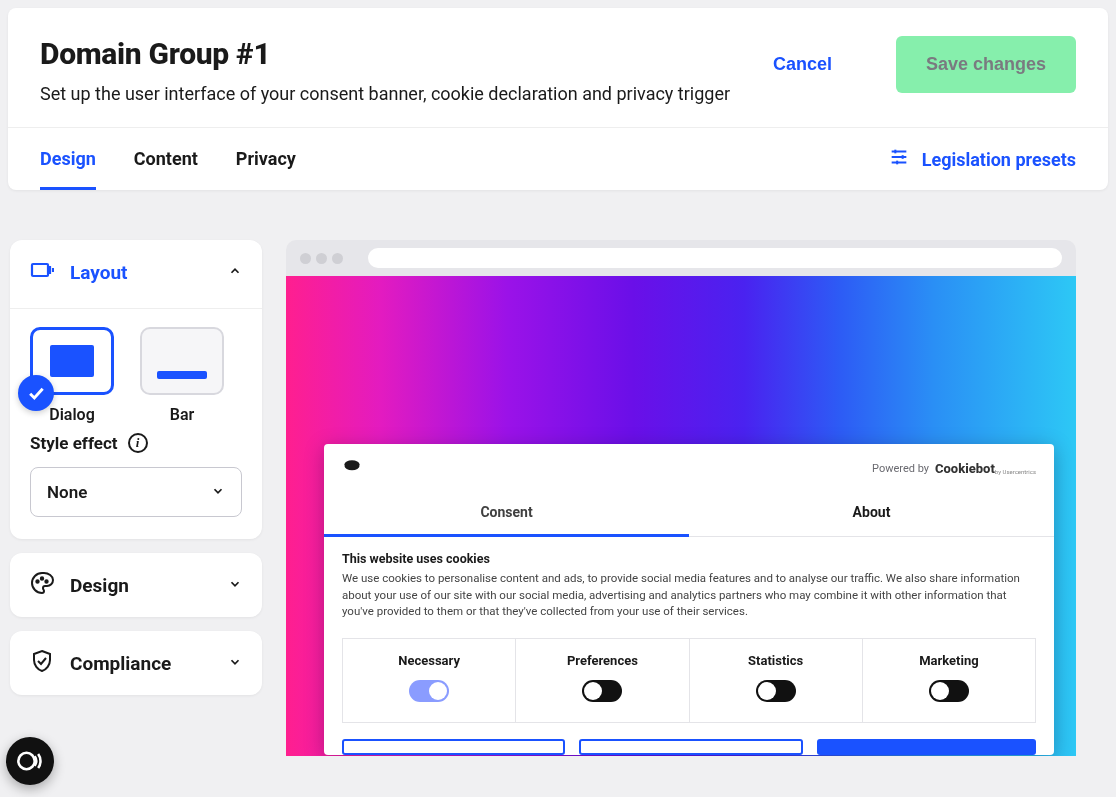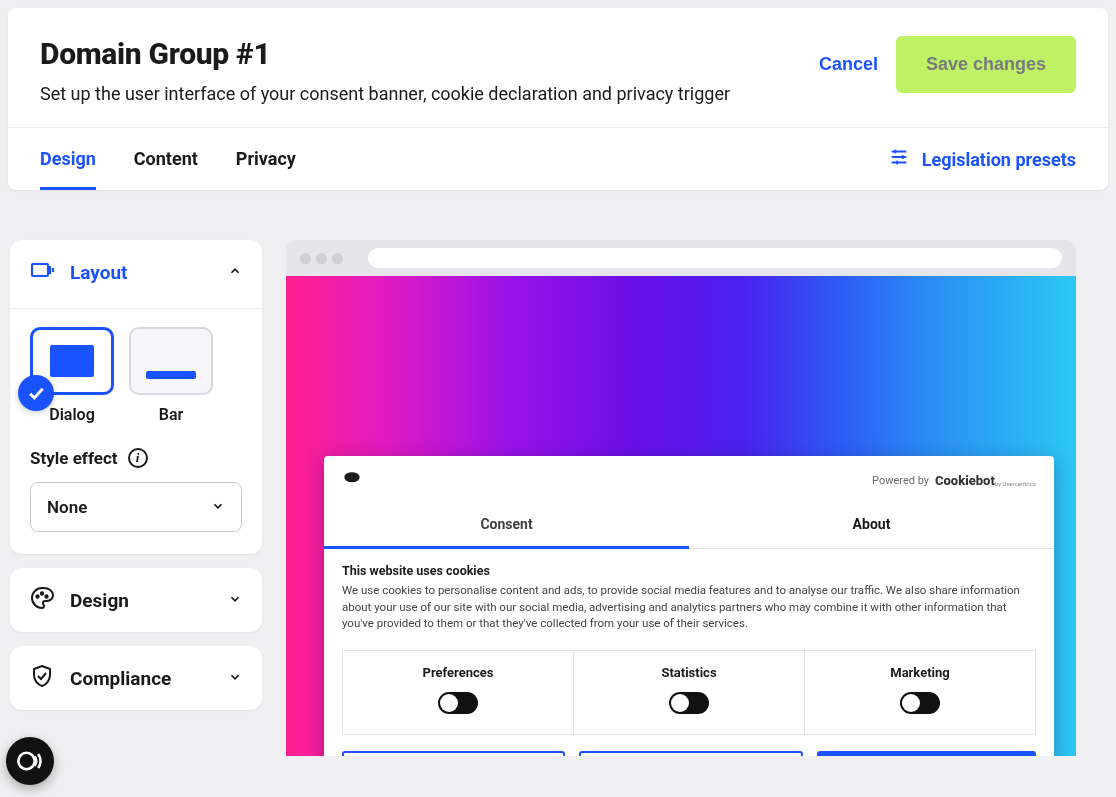--- a/index.html
+++ b/index.html
@@ -6,51 +6,51 @@
 body { font-family: -apple-system, BlinkMacSystemFont, 'Segoe UI', Roboto, Helvetica, Arial, sans-serif; background: #f0f0f2; color: #1a1a1a; }
 .page { width: 1116px; height: 797px; overflow: hidden; position: relative; }
 .card { background: #fff; border-radius: 8px; box-shadow: 0 1px 3px rgba(0,0,0,0.06); }
 .header-card { margin: 8px 8px 0 8px; }
 .header-top { padding: 28px 32px 20px 32px; display: flex; justify-content: space-between; align-items: flex-start; }
 .header-left { max-width: 740px; }
 .page-title { font-size: 30px; font-weight: 800; margin-bottom: 10px; letter-spacing: -0.3px; }
 .page-sub { font-size: 18px; color: #1a1a1a; line-height: 1.45; }
 .header-actions { display: flex; gap: 18px; align-items: center; }
 .btn-cancel { background: none; border: none; color: #1a52ff; font-size: 18px; font-weight: 700; cursor: pointer; }
-.btn-save { background: #bef264; border: none; color: #7a7a80; font-size: 18px; font-weight: 700; padding: 18px 30px; border-radius: 6px; cursor: pointer; }
+.btn-save { background: #86efac; border: none; color: #7a7a80; font-size: 18px; font-weight: 700; padding: 18px 30px; border-radius: 6px; cursor: pointer; margin-left: 46px; }
 .header-tabs { border-top: 1px solid #eee; padding: 0 32px; display: flex; justify-content: space-between; align-items: center; }
 .tabs { display: flex; gap: 38px; }
 .tab { padding: 20px 0 18px 0; font-size: 18px; font-weight: 700; color: #1a1a1a; cursor: pointer; border-bottom: 3px solid transparent; }
 .tab.active { color: #1a52ff; border-bottom-color: #1a52ff; }
 .legis { display: flex; align-items: center; gap: 12px; color: #1a52ff; font-weight: 700; font-size: 18px; cursor: pointer; }
 .workspace { display: flex; gap: 24px; padding: 50px 0 0 10px; }
 .sidebar { width: 252px; display: flex; flex-direction: column; gap: 14px; }
 .panel { background: #fff; border-radius: 12px; box-shadow: 0 1px 3px rgba(0,0,0,0.06); }
 .panel-head { display: flex; align-items: center; padding: 18px 20px; gap: 16px; cursor: pointer; }
 .panel-head .label { font-size: 19px; font-weight: 700; flex: 1; }
 .panel-head.layout .label { color: #1a52ff; }
 .chev { width: 14px; height: 14px; }
 .layout-body { padding: 0 20px 22px 20px; border-top: 1px solid #eee; margin-top: 4px; padding-top: 18px; }
 .sec-label { font-size: 17px; font-weight: 700; margin-bottom: 14px; display: flex; align-items: center; gap: 10px; }
-.layout-opts { display: flex; gap: 15px; margin-bottom: 24px; }
+.layout-opts { display: flex; gap: 26px; margin-bottom: 9px; }
 .opt { display: flex; flex-direction: column; align-items: center; gap: 10px; cursor: pointer; position: relative; }
 .opt-box { width: 84px; height: 68px; border: 2px solid #d8d8de; border-radius: 10px; background: #f6f6f8; display: flex; align-items: center; justify-content: center; }
 .opt.selected .opt-box { border: 3px solid #1a52ff; background: #fff; }
 .opt .name { font-size: 16px; font-weight: 600; }
 .dialog-shape { width: 44px; height: 32px; background: #1a52ff; border-radius: 2px; }
 .bar-shape { width: 50px; height: 8px; background: #1a52ff; border-radius: 2px; margin-top: 28px; }
 .check-badge { position: absolute; left: -12px; top: 48px; width: 36px; height: 36px; border-radius: 50%; background: #1a52ff; display: flex; align-items: center; justify-content: center; box-shadow: 0 2px 6px rgba(0,0,0,0.2); }
 .select { border: 1.5px solid #c8c8d0; border-radius: 8px; padding: 14px 16px; display: flex; justify-content: space-between; align-items: center; font-size: 17px; font-weight: 600; cursor: pointer; }
 .preview { flex: 1; position: relative; }
 .browser { background: #e6e6ea; border-top-left-radius: 10px; border-top-right-radius: 10px; overflow: hidden; width: 790px; }
 .browser-bar { height: 36px; display: flex; align-items: center; padding: 0 14px; gap: 8px; }
 .dots span { width: 11px; height: 11px; border-radius: 50%; background: #cfcfd4; display: inline-block; margin-right: 5px; }
 .url { flex: 1; height: 20px; background: #fff; border-radius: 10px; margin-left: 12px; }
 .viewport { height: 480px; background: linear-gradient(90deg, #ff1f8f 0%, #e31bc0 12%, #9b12e8 28%, #6a0fe8 44%, #4a22f0 58%, #2d5bf5 70%, #2a8ff5 82%, #2dc8f5 100%); position: relative; }
-.banner { position: absolute; left: 38px; right: 22px; top: 180px; background: #fff; border-radius: 4px; box-shadow: 0 4px 20px rgba(0,0,0,0.25); }
+.banner { position: absolute; left: 38px; right: 22px; top: 168px; background: #fff; border-radius: 4px; box-shadow: 0 4px 20px rgba(0,0,0,0.25); }
 .banner-top { display: flex; justify-content: space-between; align-items: center; padding: 12px 18px 10px 18px; }
 .cookie-glyph { width: 20px; height: 20px; }
 .powered { font-size: 11px; color: #6a6a70; display: flex; align-items: center; gap: 6px; }
 .banner-tabs { display: flex; }
 .btab { flex: 1; text-align: center; padding: 14px 0; font-size: 14px; font-weight: 700; color: #1a1a1a; border-bottom: 1px solid #e4e4e8; cursor: pointer; }
 .btab.active { color: #404040; border-bottom: 3px solid #1a52ff; }
 .banner-body { padding: 14px 18px 18px 18px; }
 .body-title { font-size: 12.5px; font-weight: 700; margin-bottom: 4px; }
 .body-text { font-size: 11.5px; color: #444; line-height: 1.45; }
 .cats { display: flex; border: 1px solid #e4e4e8; margin: 0 18px; }
@@ -223,20 +223,24 @@
             <div class="banner-tabs">
               <div class="btab active">Consent</div>
               <div class="btab">About</div>
             </div>
             <div class="banner-body">
               <div class="body-title">This website uses cookies</div>
               <div class="body-text">We use cookies to personalise content and ads, to provide social media features and to analyse our traffic. We also share information about your use of our site with our social media, advertising and analytics partners who may combine it with other information that you've provided to them or that they've collected from your use of their services.</div>
             </div>
             <div class="cats">
               <div class="cat">
+                <div class="cat-name">Necessary</div>
+                <span class="toggle on"></span>
+              </div>
+              <div class="cat">
                 <div class="cat-name">Preferences</div>
                 <span class="toggle off"></span>
               </div>
               <div class="cat">
                 <div class="cat-name">Statistics</div>
                 <span class="toggle off"></span>
               </div>
               <div class="cat">
                 <div class="cat-name">Marketing</div>
                 <span class="toggle off"></span>

